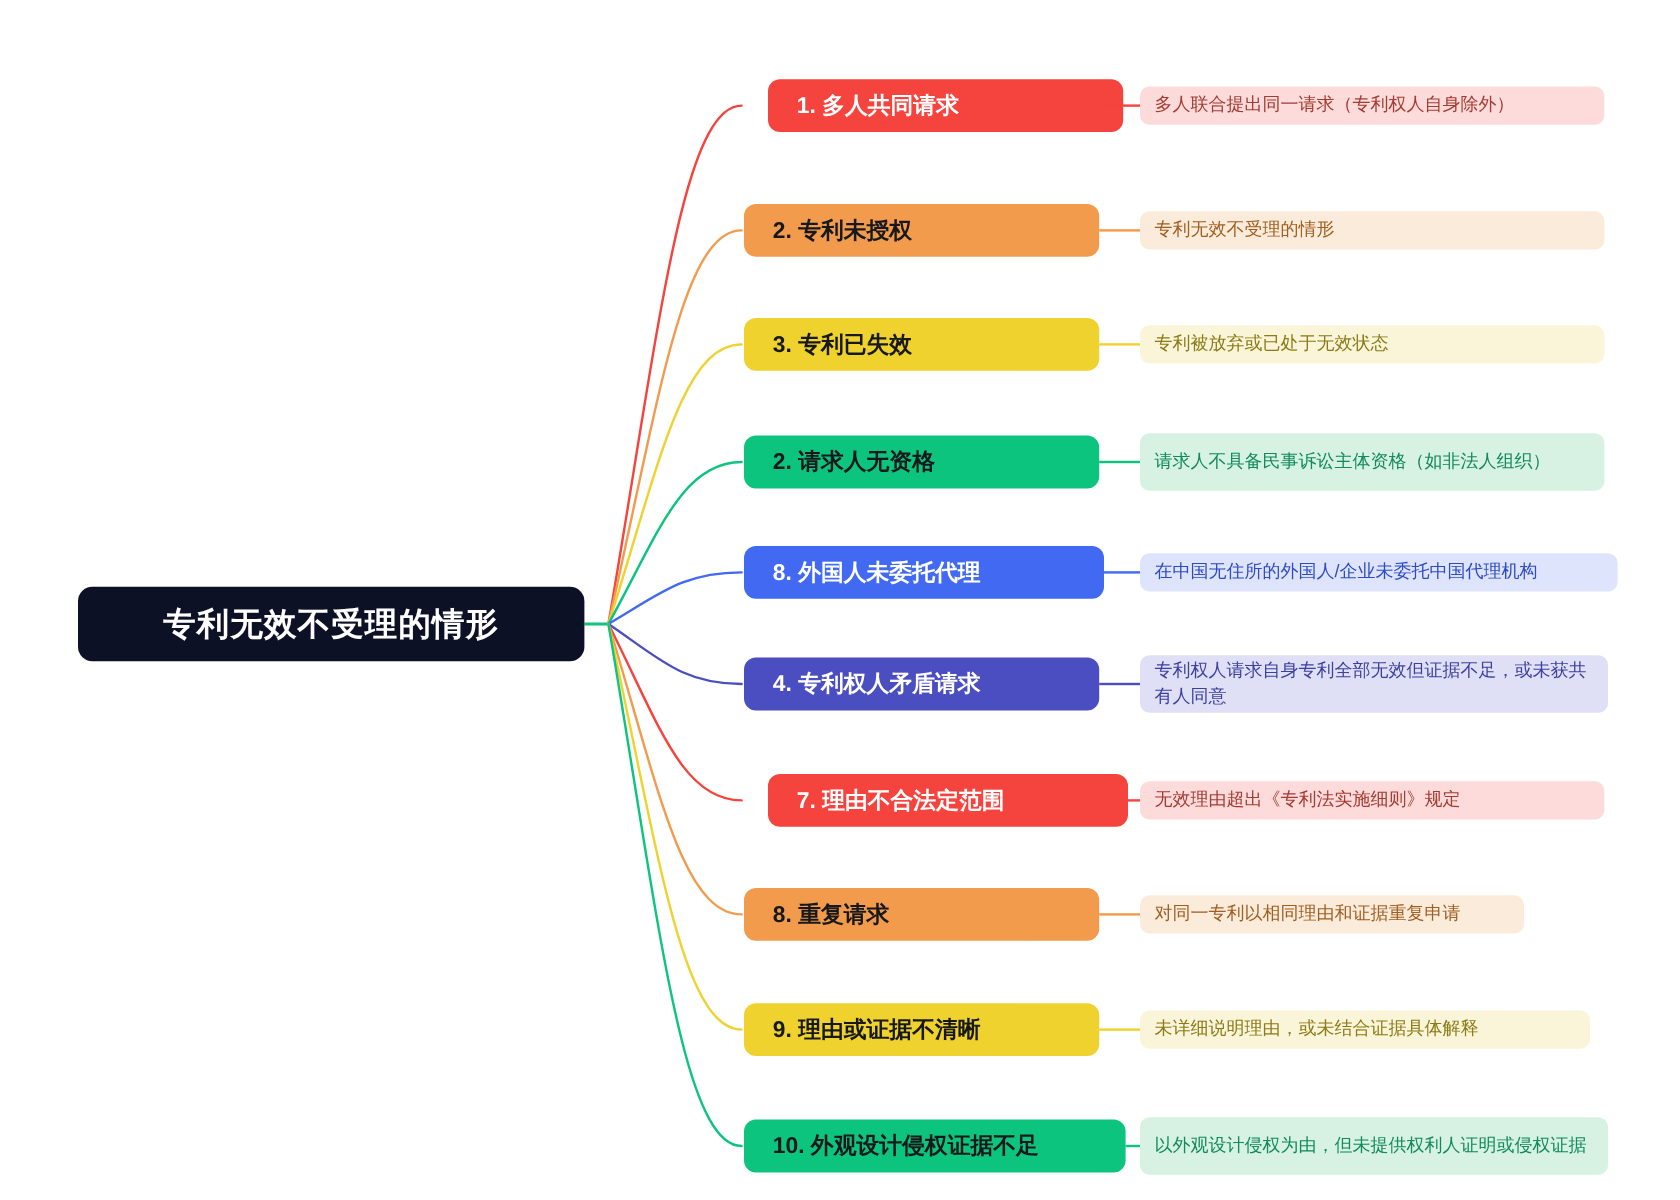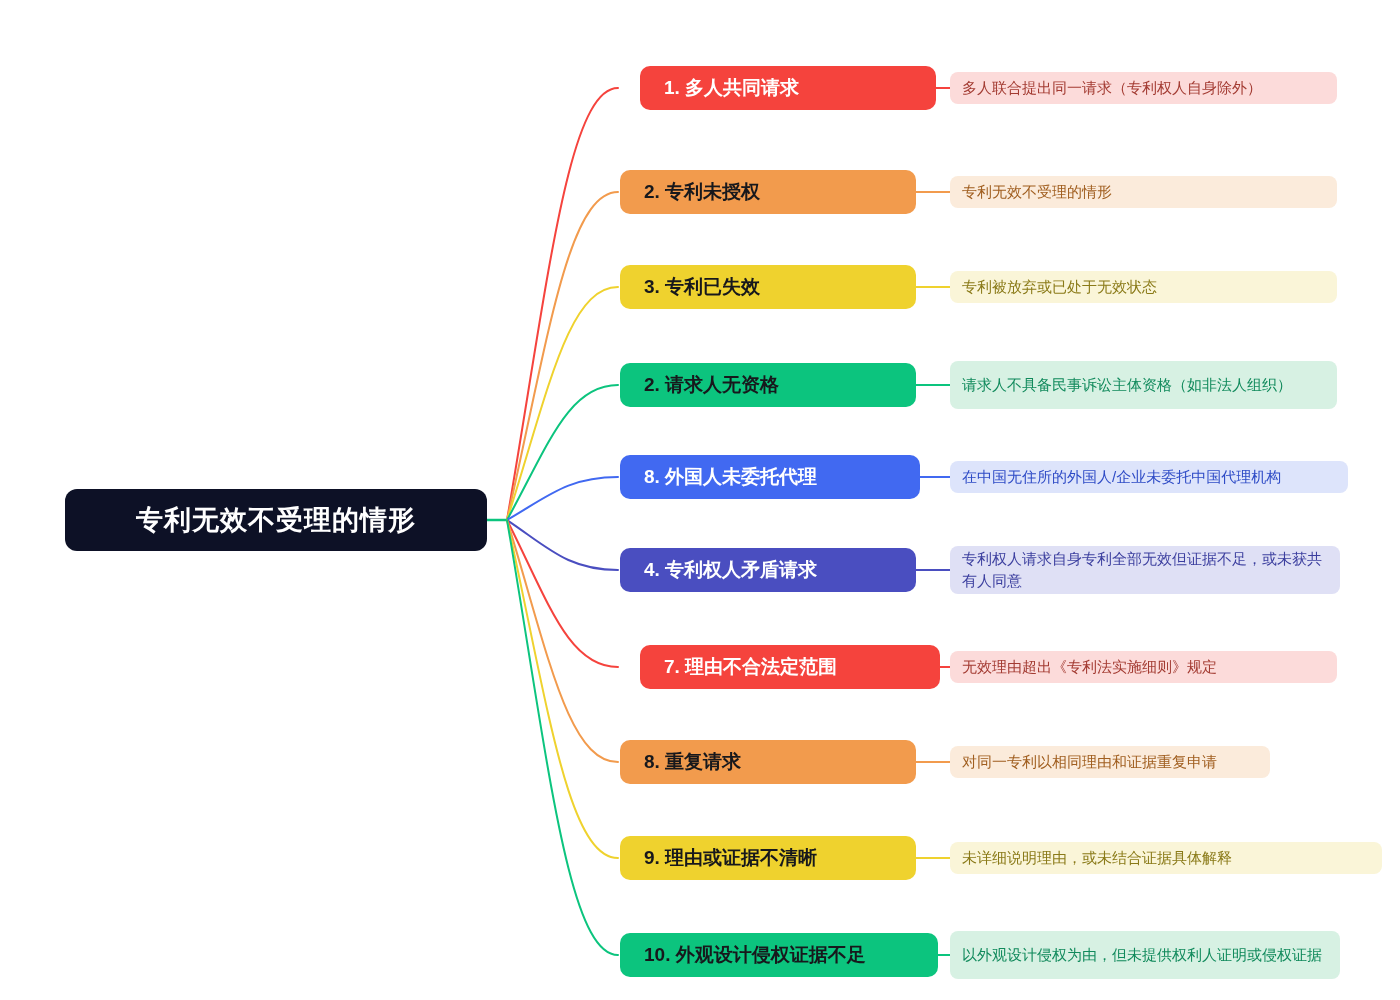--- a/index.html
+++ b/index.html
@@ -118,21 +118,21 @@
         <span>8. 重复请求</span>
       </div>
       <div class="connector" style="left: 916px; top: 761px; width: 34px; background: rgb(242, 155, 77);"></div>
       <div class="desc-box" style="left: 950px; top: 746px; width: 320px; min-height: 32px; background: rgb(251, 235, 219); color: rgb(160, 94, 31);">
         <span>对同一专利以相同理由和证据重复申请</span>
       </div>
       <div class="pill" style="left: 620px; top: 836px; width: 296px; background: rgb(239, 210, 46); color: rgb(23, 24, 28);">
         <span>9. 理由或证据不清晰</span>
       </div>
       <div class="connector" style="left: 916px; top: 857px; width: 34px; background: rgb(239, 210, 46);"></div>
-      <div class="desc-box" style="left: 950px; top: 842px; width: 432px; min-height: 32px; background: rgb(250, 245, 216); color: rgb(138, 122, 24);">
+      <div class="desc-box" style="left: 950px; top: 842px; width: 375px; min-height: 32px; background: rgb(250, 245, 216); color: rgb(138, 122, 24);">
         <span>未详细说明理由，或未结合证据具体解释</span>
       </div>
       <div class="pill" style="left: 620px; top: 933px; width: 318px; background: rgb(12, 196, 126); color: rgb(23, 24, 28);">
         <span>10. 外观设计侵权证据不足</span>
       </div>
       <div class="connector" style="left: 938px; top: 954px; width: 12px; background: rgb(12, 196, 126);"></div>
       <div class="desc-box" style="left: 950px; top: 931px; width: 390px; min-height: 48px; background: rgb(215, 241, 227); color: rgb(17, 138, 92);">
         <span>以外观设计侵权为由，但未提供权利人证明或侵权证据</span>
       </div>
     </div>

